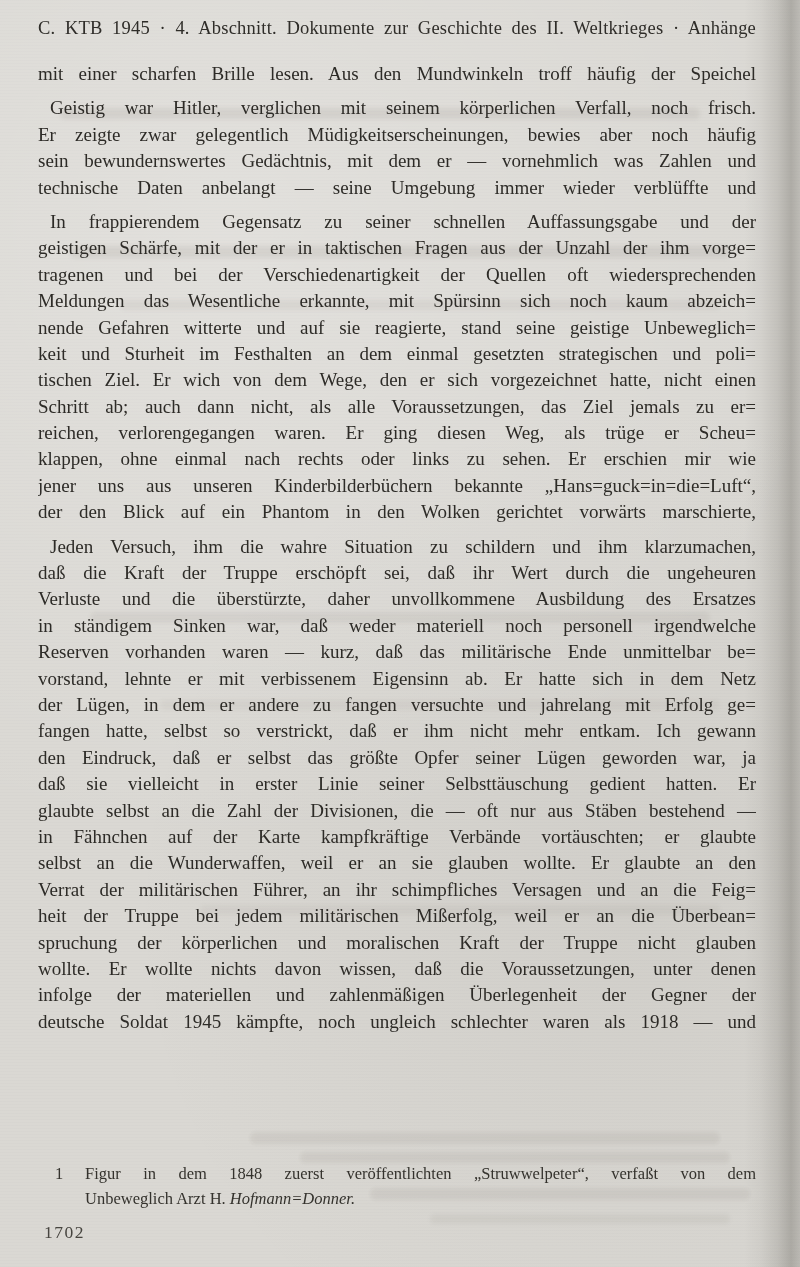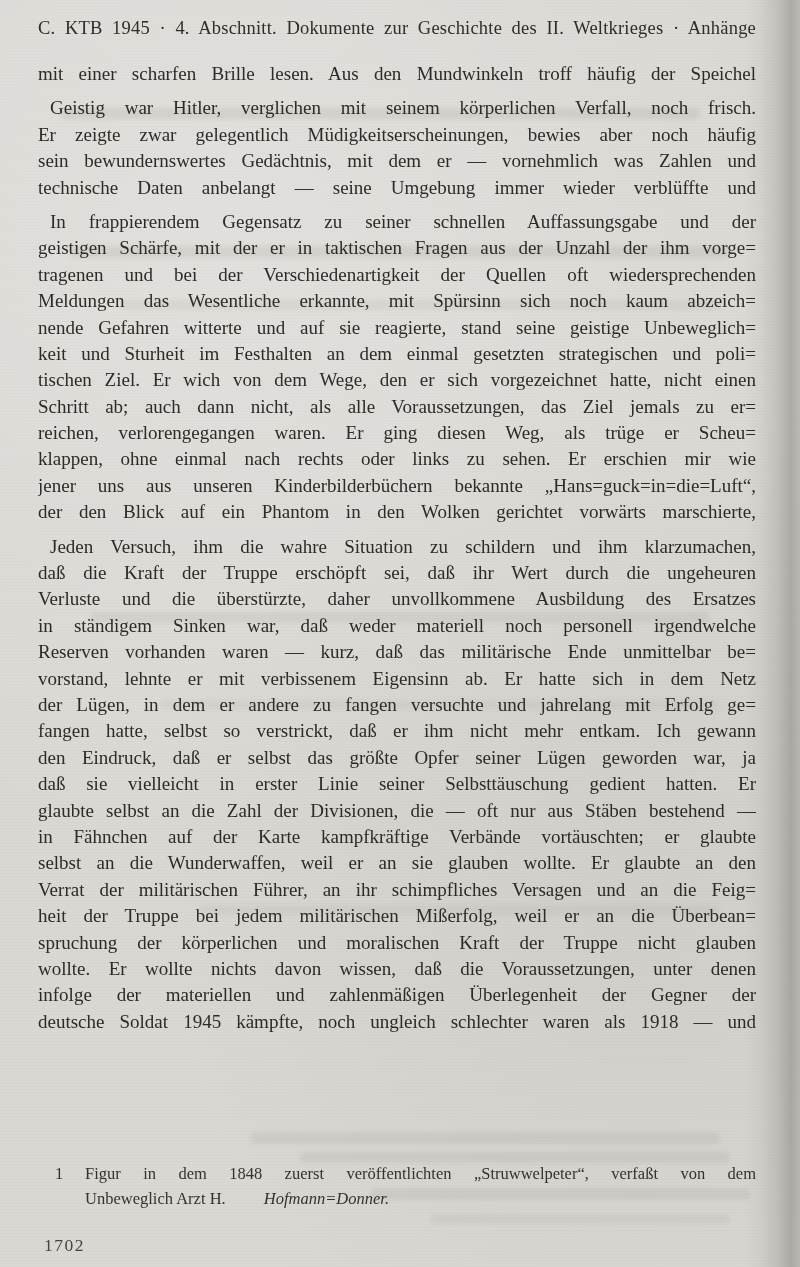--- a/index.html
+++ b/index.html
@@ -65,28 +65,27 @@
     position: absolute;
     left: 38px; top: 1161px; width: 718px;
     font-size: 16.5px;
     display: flex;
     color: #34322d;
   }
   .fn-marker { width: 47px; padding-left: 17px; box-sizing: border-box; line-height: 25px; }
   .fn-text { flex: 1; }
   .fn-line { line-height: 25px; }
   .fn-line.just { text-align: justify; text-align-last: justify; }
-  .italic { font-style: italic; margin-left: 34px; }
+  .italic { font-style: italic; }
   .page-number {
     position: absolute;
     left: 44px; top: 1222px;
     font-size: 17.5px;
     letter-spacing: 1.5px;
     color: #46443f;
-    margin-top: 13px;
   }
 </style>
 </head>
 <body>
 
 <div class="page">
 
   <div class="smudge" style="left:60px;  top:108px;  width:640px; height:11px;"></div>
   <div class="smudge" style="left:70px;  top:246px;  width:660px; height:12px;"></div>
   <div class="smudge" style="left:120px; top:300px;  width:600px; height:10px; opacity:.7;"></div>

